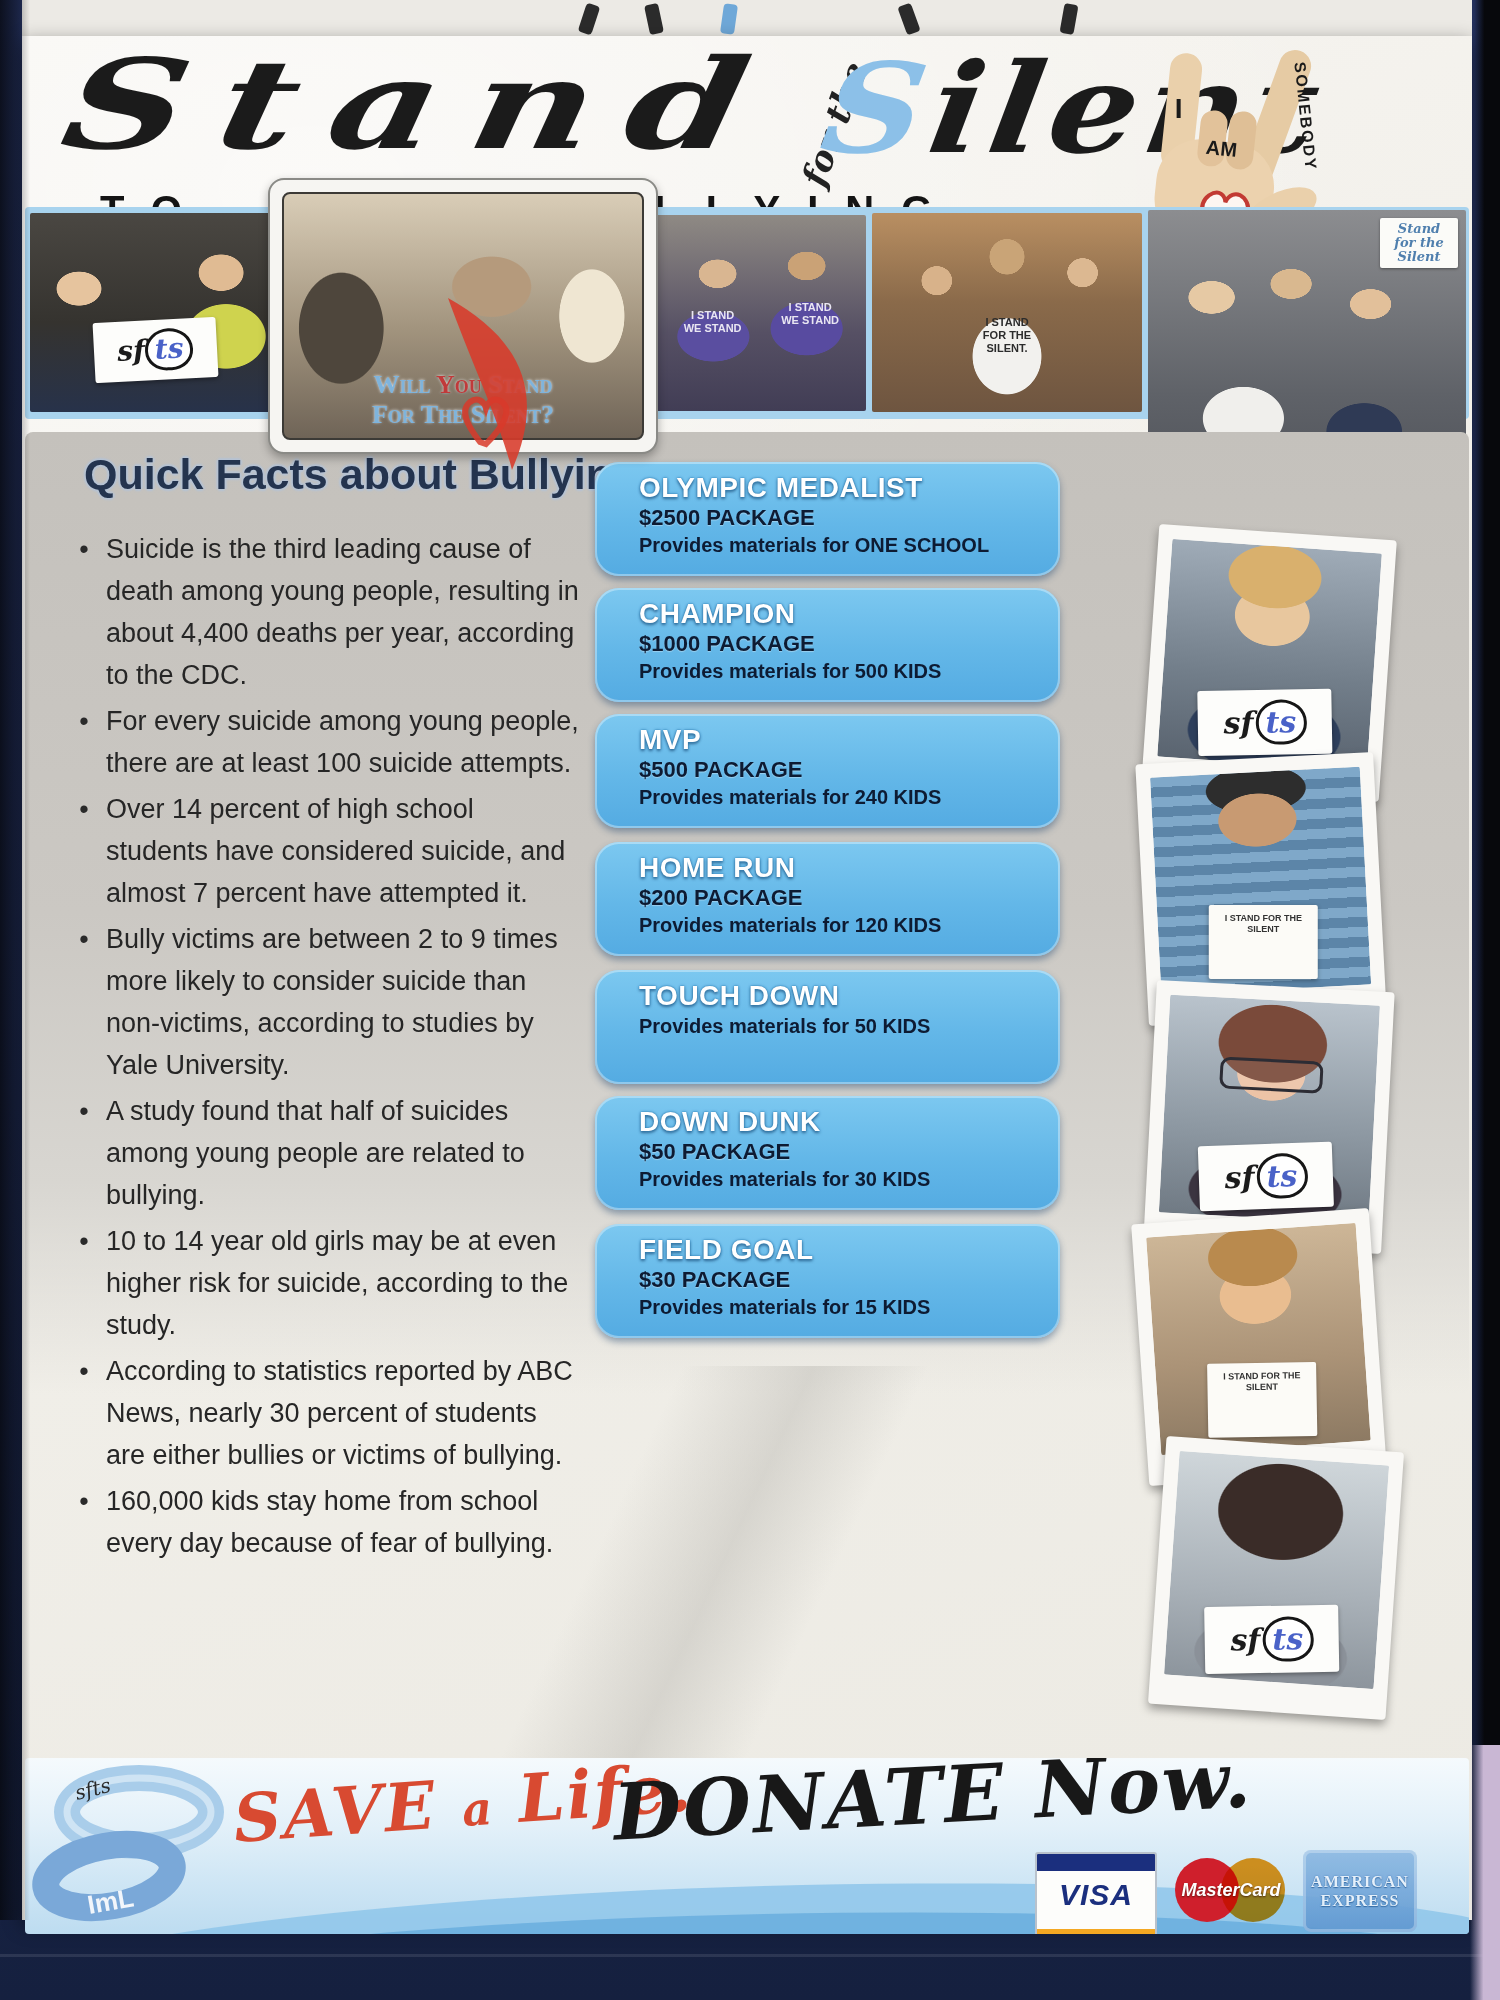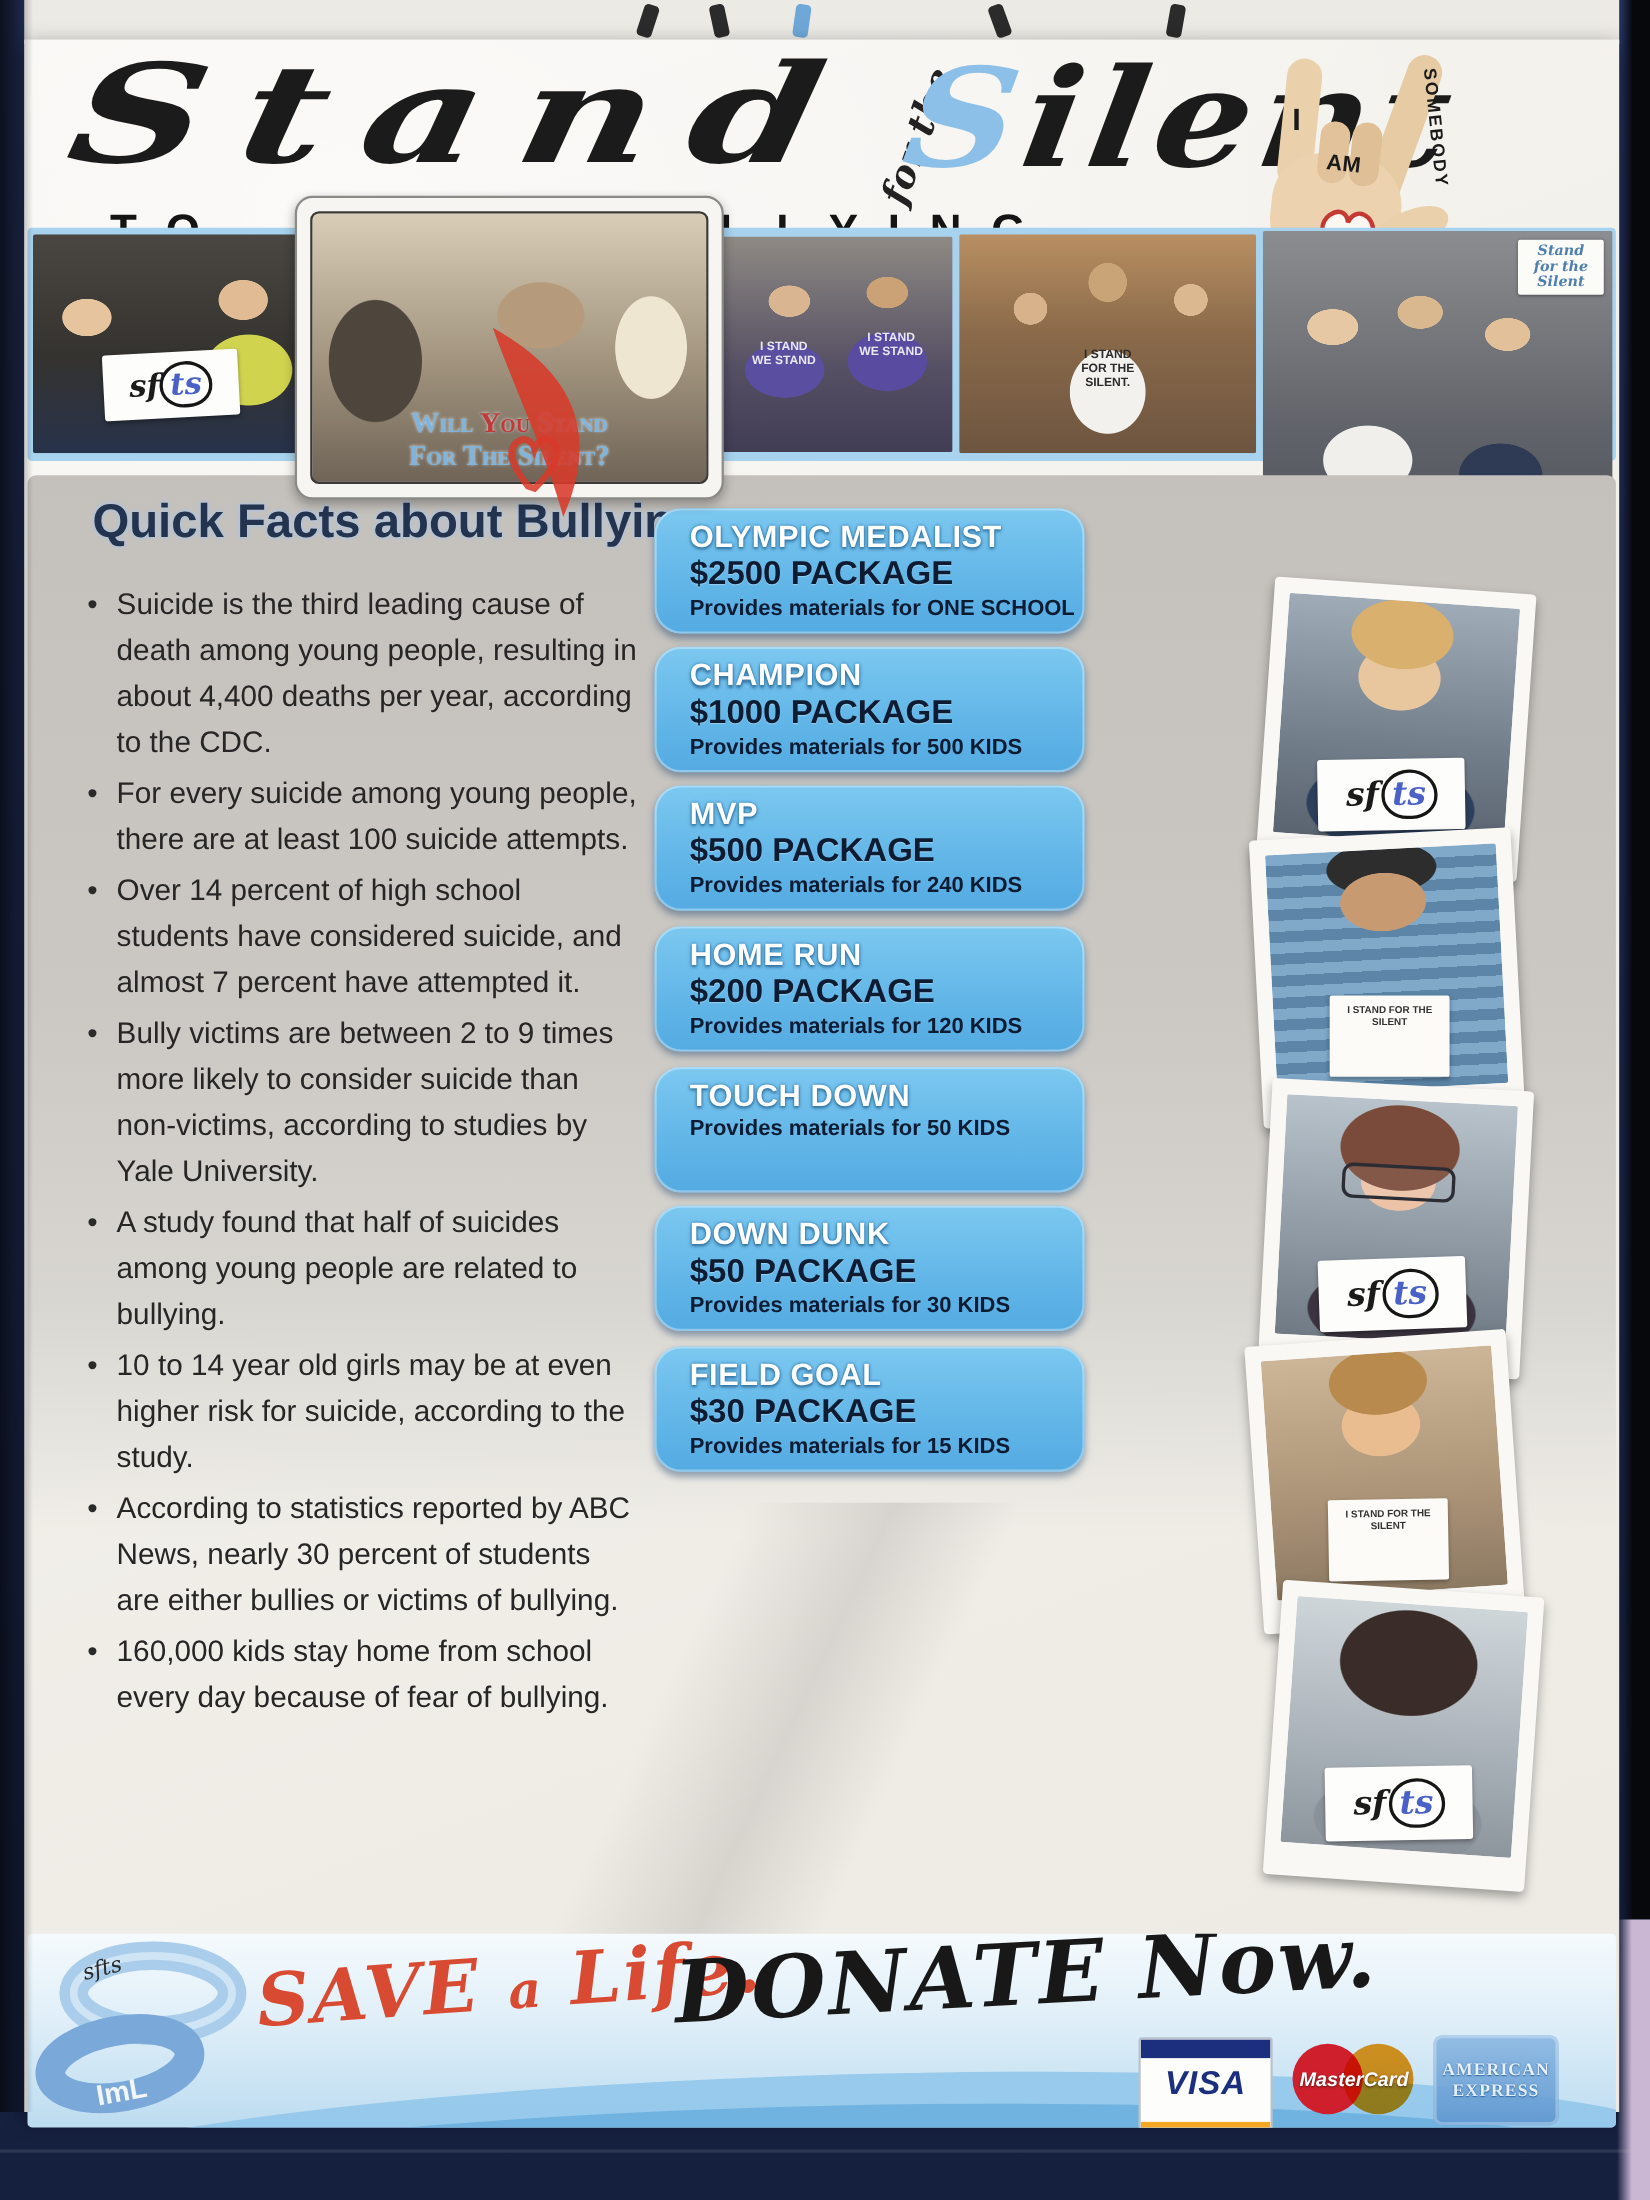--- a/index.html
+++ b/index.html
@@ -106,26 +106,26 @@
   .gray-panel{left:3px;top:396px;width:1444px;height:962px;border-radius:8px;
     background:linear-gradient(180deg,#c4c1bc 0%,#cbc8c3 50%,#d8d6d1 78%,rgba(243,241,237,0) 100%);}
   .facts-title{left:62px;top:414px;font-size:43px;font-weight:bold;color:#24344f;
     text-shadow:-2px 0 2px #b6c3d4,2px 0 2px #b6c3d4,0 -2px 2px #b6c3d4,0 2px 2px #b6c3d4;}
   .bullets{left:40px;top:492px;width:520px;}
   .bullet-row{display:flex;margin-bottom:4px;}
   .bullet-dot{width:44px;flex:0 0 44px;color:#2a2a2a;font-size:27px;line-height:42px;text-align:center;}
   .bullet-text{color:#262626;font-size:27px;line-height:42px;width:476px;}
 
   
-  .card{left:573px;width:391px;height:114px;border-radius:24px;padding:10px 0 0 32px;box-sizing:border-box;
+  .card{left:573px;width:465px;height:114px;border-radius:24px;padding:10px 0 0 44px;box-sizing:border-box;
     background:linear-gradient(180deg,#7cc8f0 0%,#63b7e8 55%,#54abe2 100%);
     box-shadow:0 4px 7px rgba(35,70,110,.45),inset 0 0 0 2px rgba(255,255,255,.35);}
   .card .name{font-size:28px;font-weight:bold;color:#fff;letter-spacing:.5px;
     text-shadow:0 0 3px #2f7fb5,0 2px 3px rgba(20,60,100,.65),0 0 1px #2f7fb5;}
-  .card .price{font-size:30px;font-weight:bold;color:#0d1b33;margin-top:1px;
+  .card .price{font-size:22px;font-weight:bold;color:#0d1b33;margin-top:1px;
     text-shadow:0 1px 1px rgba(255,255,255,.35);}
   .card .provides{font-size:20px;font-weight:bold;color:#0d1b33;margin-top:3px;}
 
   
   .polaroid{width:238px;height:262px;background:#f9f8f5;border-radius:4px;padding:14px 14px 30px 14px;
     box-sizing:border-box;box-shadow:0 5px 10px rgba(0,0,0,.35);z-index:4;}
   .polaroid .pphoto{width:100%;height:100%;position:relative;overflow:hidden;border-radius:2px;}
   .pp1{background:radial-gradient(52% 34% at 50% 14%,#d9b06d 0 42%,rgba(0,0,0,0) 43%),
        radial-gradient(44% 34% at 50% 30%,#e8c79e 0 40%,rgba(0,0,0,0) 41%),
        radial-gradient(80% 42% at 50% 84%,#2e3f5c 0 45%,rgba(0,0,0,0) 46%),

